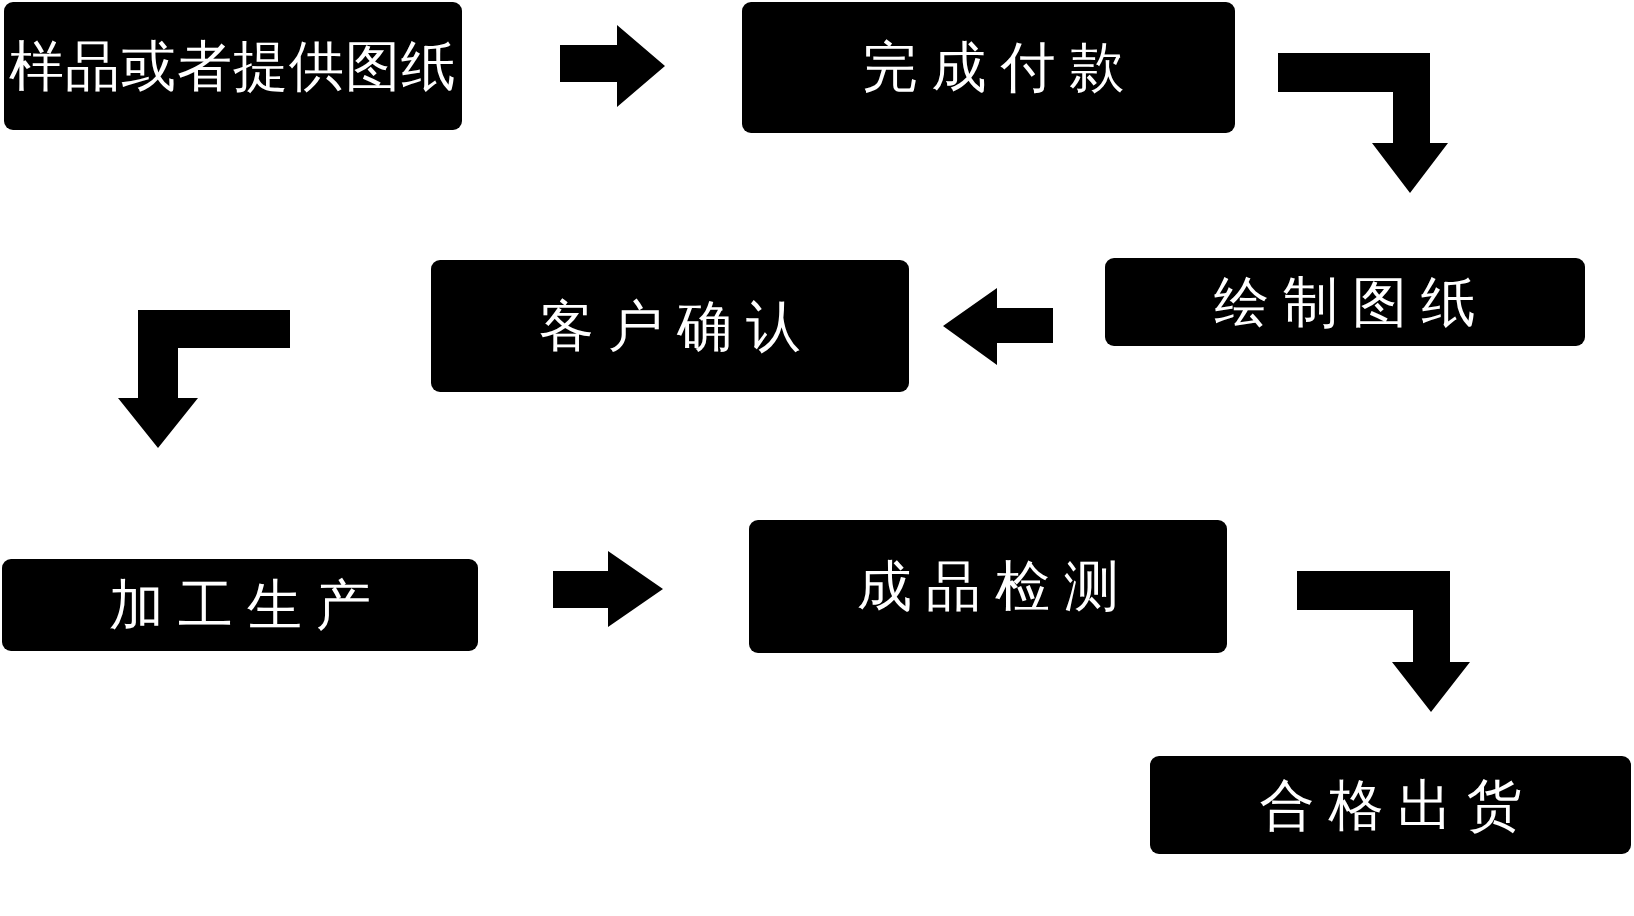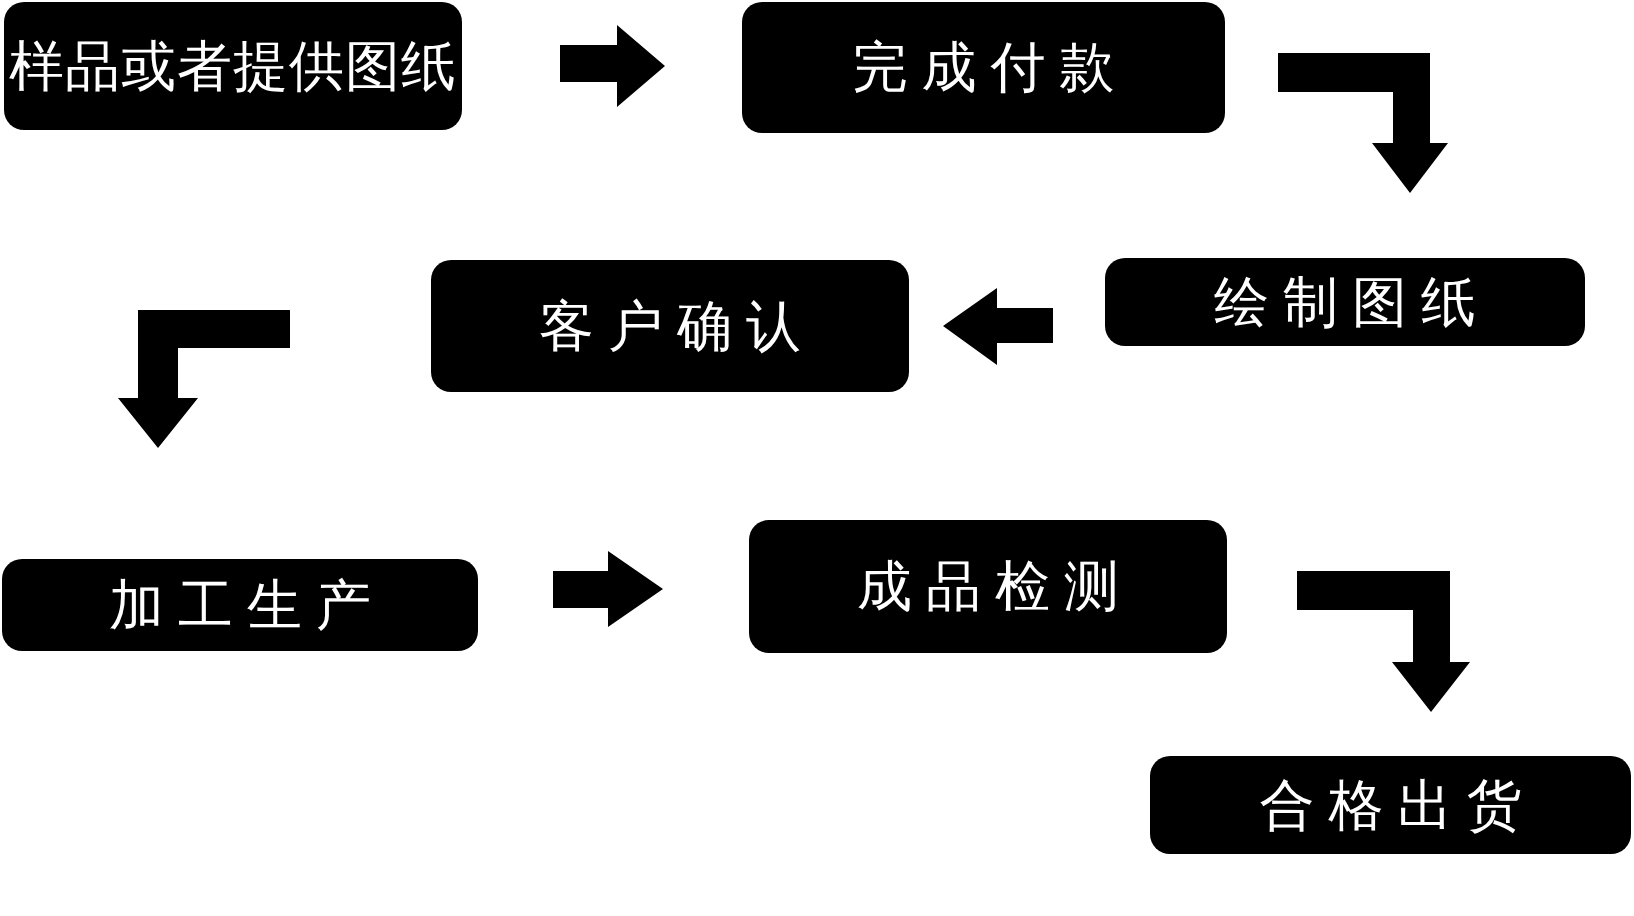--- a/index.html
+++ b/index.html
@@ -11,21 +11,21 @@
     position: relative;
     width: 1634px;
     height: 916px;
     background: #ffffff;
     overflow: hidden;
     font-family: "DejaVu Sans", sans-serif;
   }
   .node {
     position: absolute;
     background: #000000;
-    border-radius: 20px;
+    border-radius: 9px;
     display: flex;
     align-items: center;
     justify-content: center;
   }
   .node .label {
     color: #ffffff;
     font-size: 55px;
     font-weight: 400;
     white-space: nowrap;
     line-height: 1;
@@ -39,21 +39,21 @@
   }
   .arrow {
     position: absolute;
     display: block;
   }
   .arrow polygon {
     fill: #000000;
   }
   
   .n1 { left: 4px;    top: 2px;   width: 458px; height: 128px; }
-  .n2 { left: 742px;  top: 2px;   width: 483px; height: 131px; }
+  .n2 { left: 742px;  top: 2px;   width: 483px; height: 131px; padding-left: 10px; }
   .n3 { left: 1105px; top: 258px; width: 480px; height: 88px; }
   .n4 { left: 408px;  top: 260px; width: 478px; height: 132px; margin-left: 23px; }
   .n5 { left: 2px;    top: 523px; width: 476px; height: 92px; margin-top: 36px; }
   .n6 { left: 720px;  top: 520px; width: 478px; height: 133px; margin-left: 29px; }
   .n7 { left: 1150px; top: 756px; width: 481px; height: 98px; }
   
   .a1 { left: 560px;  top: 25px;  }
   .a2 { left: 1278px; top: 53px;  }
   .a3 { left: 943px;  top: 288px; }
   .a4 { left: 118px;  top: 310px; }

